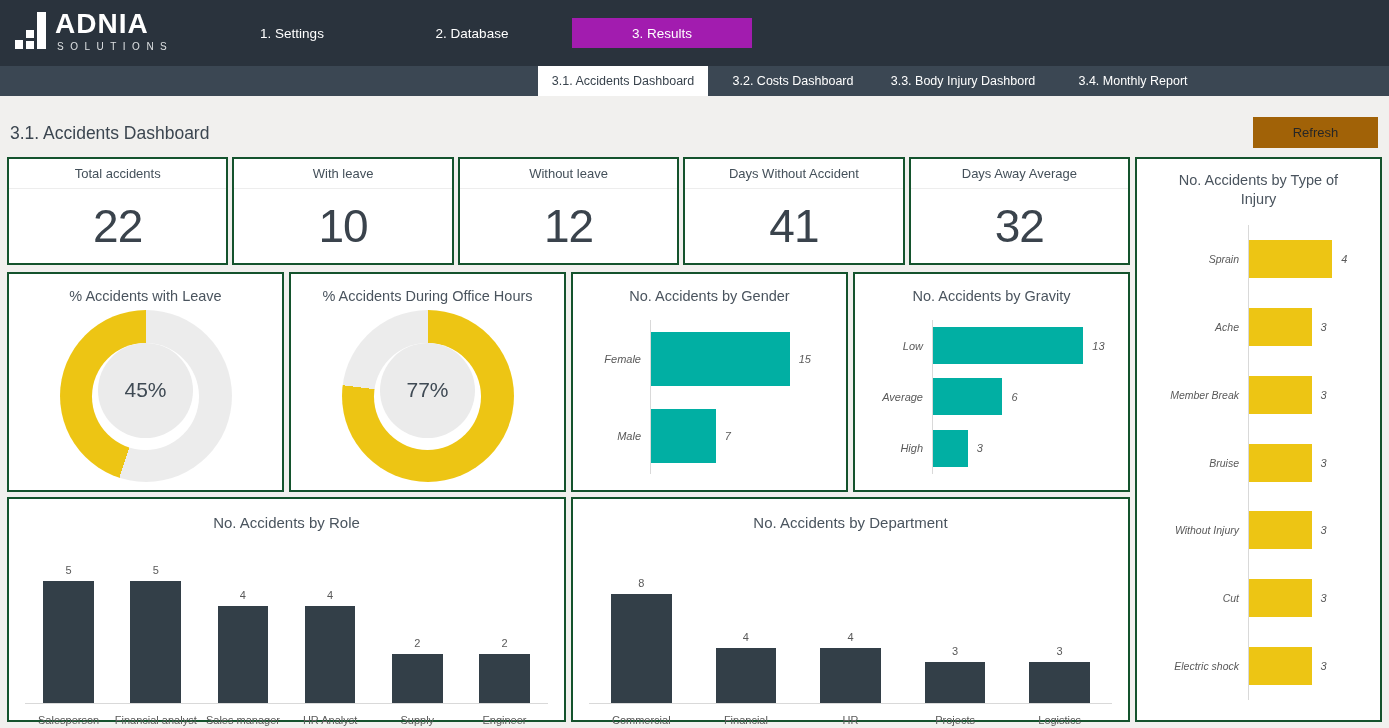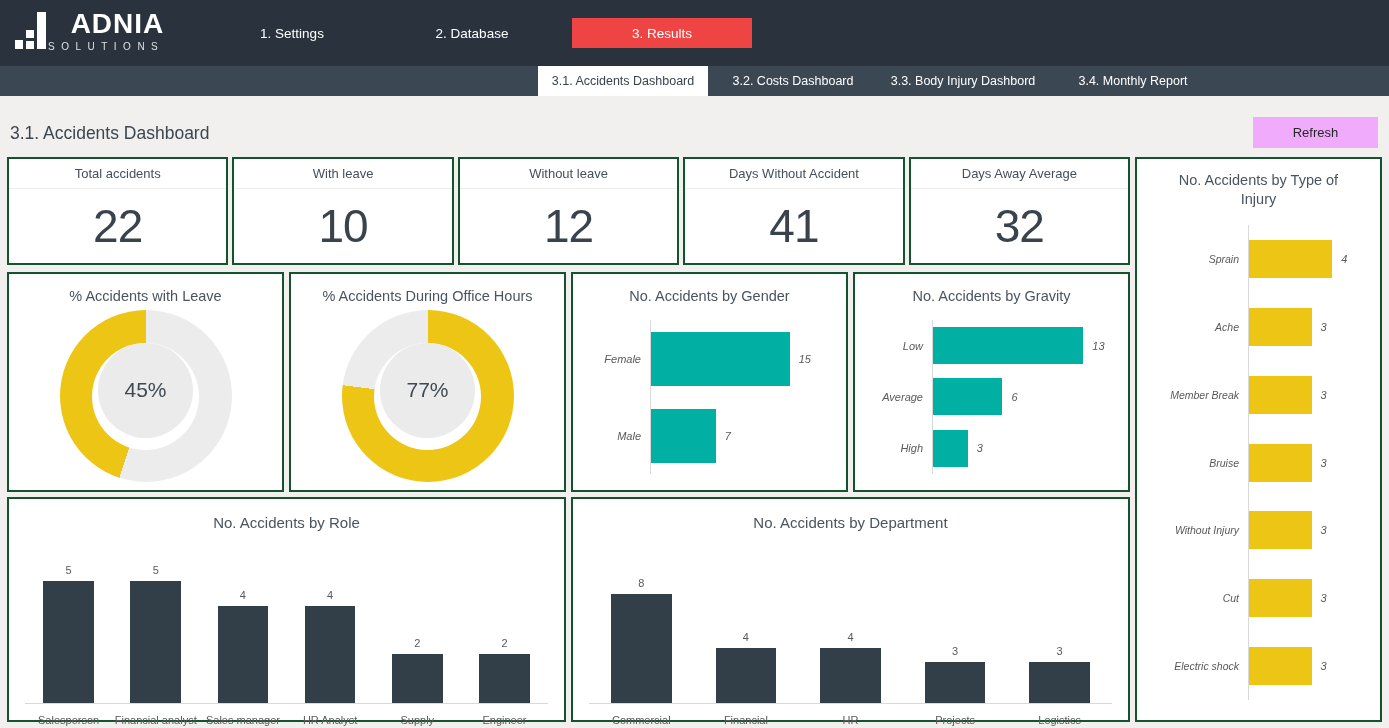--- a/index.html
+++ b/index.html
@@ -1,46 +1,46 @@
 <!DOCTYPE html>
 <html><head>
 <meta charset="utf-8">
 <style>
   html,body{margin:0;padding:0;background:#F1F0EE;}
   .page{position:relative;width:1389px;height:728px;background:#F1F0EE;
         font-family:"Liberation Sans",sans-serif;overflow:hidden;}
 
   
   .app-header{position:absolute;left:0;top:0;width:100%;height:66px;background:#2A333D;}
-  .logo{position:absolute;left:15px;top:9px;display:flex;align-items:flex-start;text-align:right;}
+  .logo{position:absolute;left:15px;top:9px;display:flex;align-items:flex-start;gap:9px;}
   .logo-icon{display:flex;align-items:flex-end;gap:3px;height:38px;padding-top:2px;}
   .li-b1{width:8px;height:9px;background:#fff;display:block;}
   .li-b2{display:flex;flex-direction:column;gap:3px;}
   .li-b2 i{width:8px;height:8px;background:#fff;display:block;}
   .li-b3{width:9px;height:37px;background:#fff;display:block;}
   .brand-txt{display:flex;flex-direction:column;}
   .brand{color:#fff;font-weight:bold;font-size:28px;line-height:1.05;letter-spacing:1px;}
   .brand-sub{color:#dde0e2;font-size:10px;letter-spacing:6.5px;margin-top:3px;margin-left:2px;}
   .main-tabs{position:absolute;left:212px;top:18px;height:30px;display:flex;gap:20px;}
   .main-tab{width:160px;display:flex;align-items:center;justify-content:center;
             color:#fff;font-size:13.5px;cursor:pointer;}
-  .main-tab.active{width:180px;background:#ef4444;}
+  .main-tab.active{width:180px;background:#a21caf;}
 
   
   .subnav{position:absolute;left:0;top:66px;width:100%;height:30px;background:#3B4753;
           display:flex;padding-left:538px;box-sizing:border-box;}
   .sub-tab{width:170px;display:flex;align-items:center;justify-content:center;
            font-size:12.5px;color:#fff;cursor:pointer;white-space:nowrap;}
   .sub-tab.active{background:#fff;color:#39434D;}
 
   
   .page-title{position:absolute;left:10px;top:123px;margin:0;font-size:17.5px;
               font-weight:400;color:#3C4650;}
   .refresh-btn{position:absolute;left:1253px;top:117px;width:125px;height:31px;
-               background:#f0abfc;color:#262626;font-size:13px;display:flex;
+               background:#a16207;color:#262626;font-size:13px;display:flex;
                align-items:center;justify-content:center;cursor:pointer;border:none;}
 
   
   .card{background:#fff;border:2px solid #14532d;box-sizing:border-box;}
 
   .kpi-row{position:absolute;left:7px;top:157px;width:1123px;height:108px;display:flex;gap:4px;}
   .kpi-card{flex:1;display:flex;flex-direction:column;}
   .kpi-head{height:29px;border-bottom:1px solid #EDEDED;display:flex;align-items:center;
             justify-content:center;font-size:13px;color:#44505A;}
   .kpi-value{flex:1;display:flex;align-items:center;justify-content:center;

